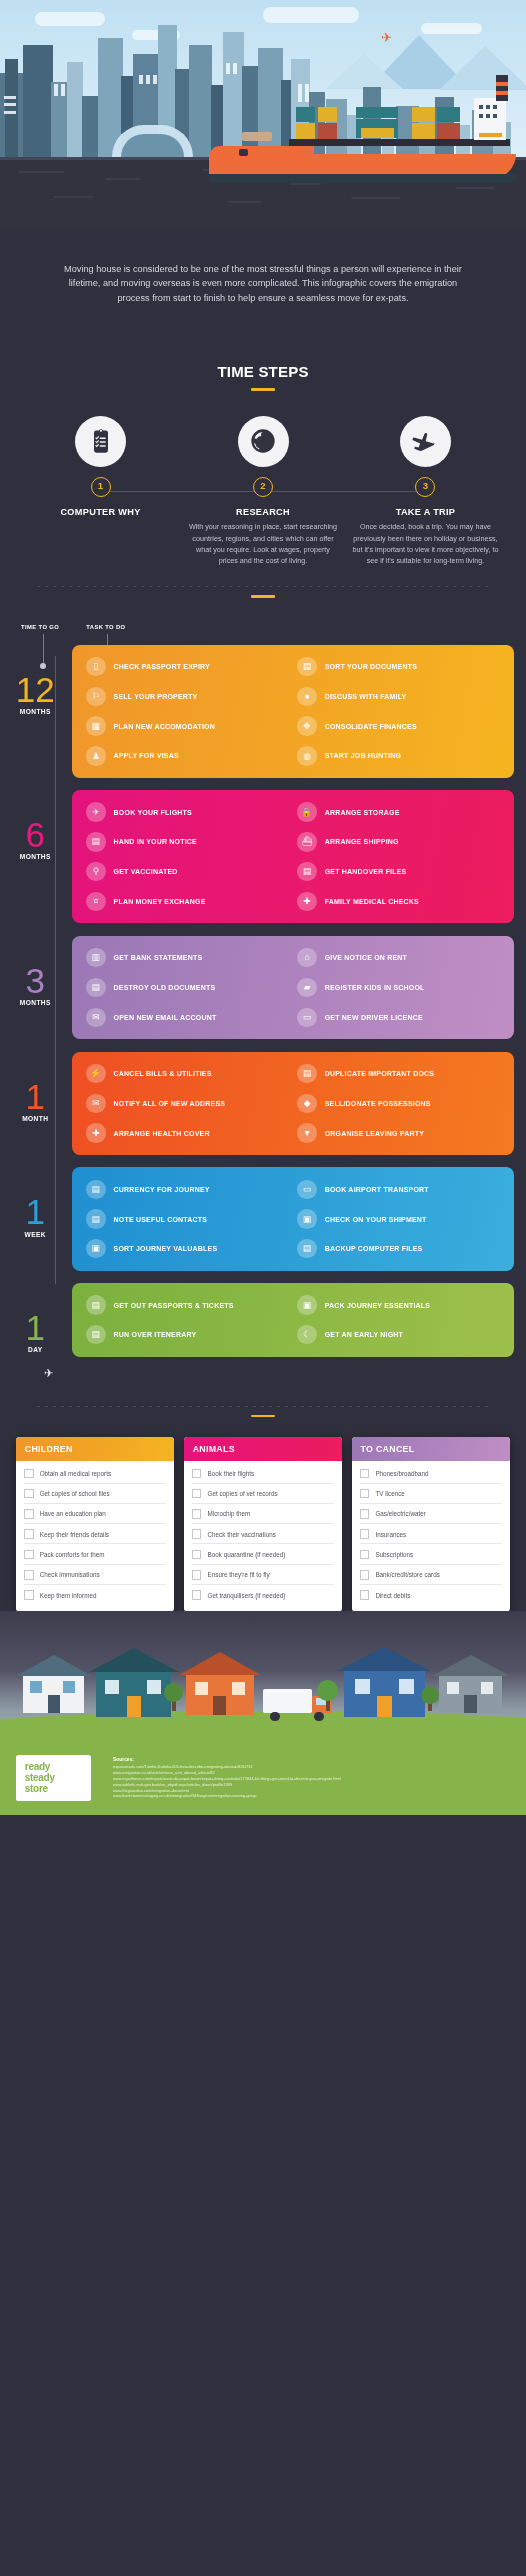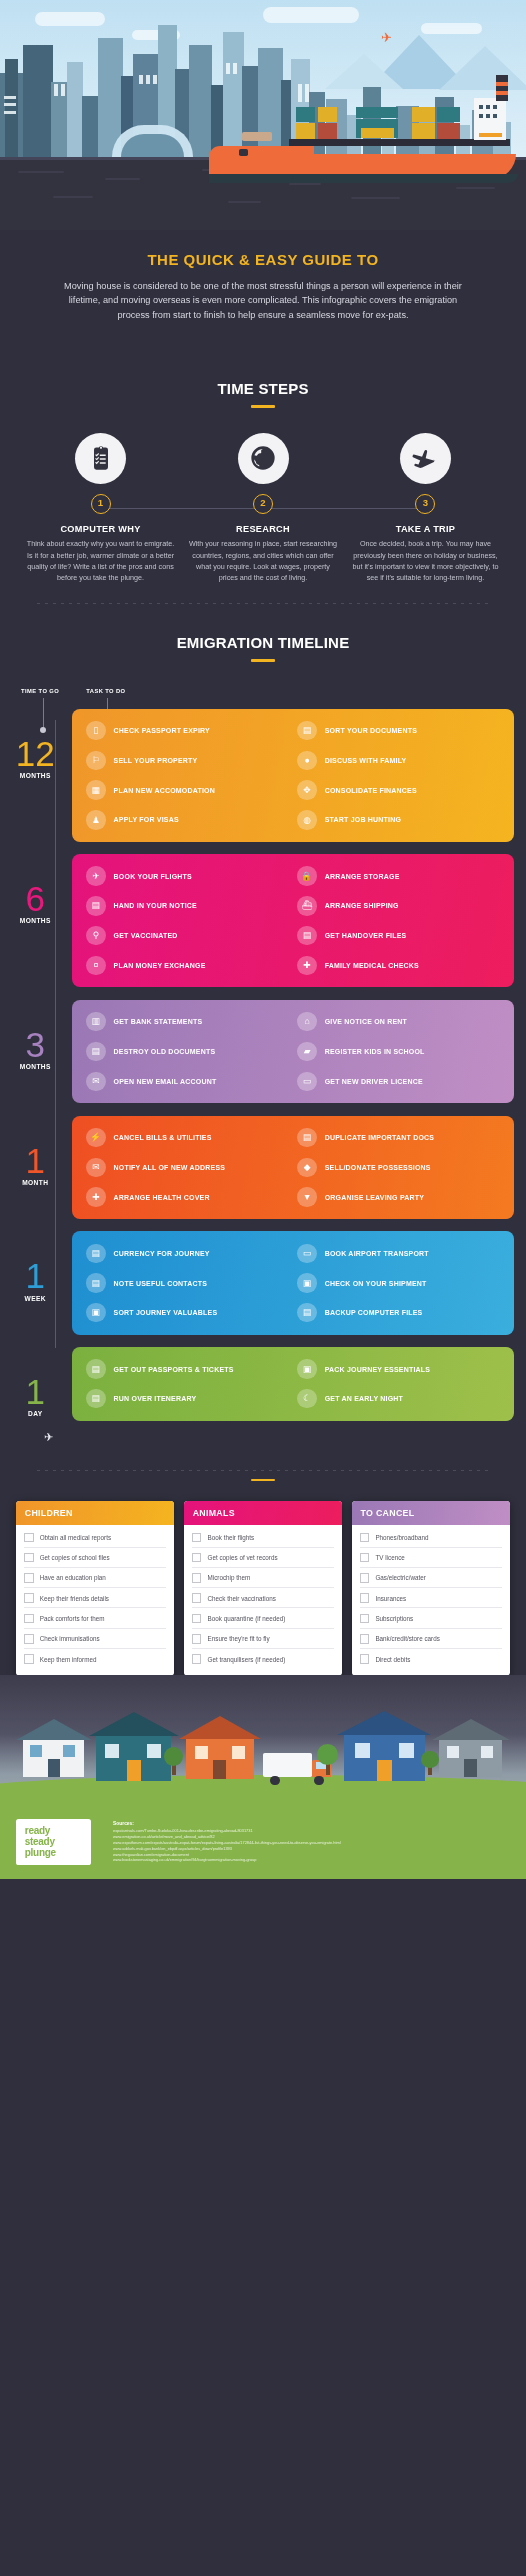--- a/index.html
+++ b/index.html
@@ -197,42 +197,40 @@
       <div style="position:absolute;left:493px;top:105px;width:3.5px;height:3.5px;background:#3d5566;"></div>
       <div style="position:absolute;left:479px;top:114px;width:3.5px;height:3.5px;background:#3d5566;"></div>
       <div style="position:absolute;left:486px;top:114px;width:3.5px;height:3.5px;background:#3d5566;"></div>
       <div style="position:absolute;left:493px;top:114px;width:3.5px;height:3.5px;background:#3d5566;"></div>
       <div style="position:absolute;left:239px;top:149px;width:8.8px;height:7px;background:#33333f;border-radius:1.8px;"></div>
       <div style="position:absolute;left:242px;top:132px;width:30px;height:8.8px;background:#caa88c;border-radius:1.8px;"></div>
     </div>
   </div>
 
   <div class="title-wrap">
-    <div class="kicker">THE QUICK &amp; EASY GUIDE TO</div>
     <div class="intro">Moving house is considered to be one of the most stressful things a person will experience in their lifetime, and moving overseas is even more complicated. This infographic covers the emigration process from start to finish to help ensure a seamless move for ex-pats.</div>
   </div>
   <div class="dash-div"></div>
 
   <div>
     <div class="sect-h">TIME STEPS</div>
     <div class="sect-rule"></div>
     <div class="steps">
 
       <div class="step">
         <div class="step-circ">
           <svg viewBox="0 0 24 24">
               <path d="M16 3h-2.2a2 2 0 0 0-3.6 0H8a2 2 0 0 0-2 2v15a2 2 0 0 0 2 2h8a2 2 0 0 0 2-2V5a2 2 0 0 0-2-2zm-4-.6a.9.9 0 1 1 0 1.8.9.9 0 0 1 0-1.8zM9.3 9.7l-1 1L7 9.4l.7-.7.6.6 1.4-1.5.6.7zM9.3 13l-1 1L7 12.7l.7-.7.6.6 1.4-1.5.6.7zM9.3 16.3l-1 1L7 16l.7-.7.6.6 1.4-1.5.6.7zM16 10.3h-5V9h5zm0 3.3h-5v-1.3h5zm0 3.3h-5v-1.3h5z"></path>
             </svg>
         </div>
         <div class="num-row">
             <div class="num-line" style="left:50%;right:-26px;"></div>
           <div class="num-b">1</div>
           </div>
         <div class="step-t">COMPUTER WHY</div>
-        <div class="step-d">Think about exactly why you want to emigrate. Is it for a better job, warmer climate or a better quality of life? Write a list of the pros and cons before you take the plunge.</div>
       </div>
 
       <div class="step">
         <div class="step-circ">
           <svg viewBox="0 0 24 24">
               <path d="M12 2a10 10 0 1 0 0 20 10 10 0 0 0 0-20zm-1 17.8A8 8 0 0 1 4.2 13c.3.6.9 1 1.3 1.6.5.7.4 1.7 1 2.3.5.6 1.4.6 2 1.1.5.5.4 1.3.5 1.8zm1-15.6c-.6.4-1.4.6-1.6 1.3-.2.7.4 1.4 0 2-.5.7-1.6.5-2.3.9-.7.4-.8 1.4-1.5 1.7-.6.2-1.3-.2-1.9-.4A8 8 0 0 1 12 4.2zm6.6 11.3c-.5-.3-1.2-.6-1.7-.4-.6.2-.8 1-1.4 1.2-.6.2-1.3-.3-1.8 0-.5.4-.4 1.3-.8 1.8.9-.1 1.7.2 2.4-.2 1.4-.5 2.6-1.3 3.3-2.4z"></path>
             </svg>
         </div>
         <div class="num-row">
             <div class="num-line" style="left:-26px;right:50%;"></div>
@@ -255,21 +253,20 @@
           </div>
         <div class="step-t">TAKE A TRIP</div>
         <div class="step-d">Once decided, book a trip. You may have previously been there on holiday or business, but it's important to view it more objectively, to see if it's suitable for long-term living.</div>
       </div>
 
     </div>
   </div>
   <div class="dash-div" style="margin-top:19.3px;"></div>
 
   <div>
-    <div class="sect-h">EMIGRATION TIMELINE</div>
     <div class="sect-rule"></div>
 
     <div class="tl">
       <div class="tl-labels" style="margin-top:16px;">
         <div class="lbl" style="left:8.8px;top:0;">TIME TO GO</div>
         <div class="lbl" style="left:74px;top:0;">TASK TO DO</div>
         <div style="position:absolute;left:31px;top:10.5px;width:0.9px;height:30px;background:#7b7b90;"></div>
         <div style="position:absolute;left:28px;top:39px;width:6.1px;height:6.1px;border-radius:50%;background:#c8c8d4;"></div>
         <div style="position:absolute;left:95px;top:10.5px;width:0.9px;height:30px;background:#7b7b90;"></div>
         <div style="position:absolute;left:92px;top:39px;width:6.1px;height:6.1px;border-radius:50%;background:#c8c8d4;"></div>
@@ -725,21 +722,21 @@
     <div class="tree" style="left:428px;bottom:32px;">
         <div style="width:3.5px;height:10.5px;background:#6b4a2e;margin:0 auto;"></div>
         <div style="position:absolute;left:-7px;top:-14px;width:17.5px;height:17.5px;border-radius:50%;background:#4f8b3a;"></div>
       </div>
   </div>
 
   <div class="footer">
     <div class="logo">
       <div class="logo-l">ready</div>
       <div class="logo-l">steady</div>
-      <div class="logo-l">plunge</div>
+      <div class="logo-l">store</div>
     </div>
     <div style="flex:1;padding-top:1.8px;">
       <div class="src-h">Sources:</div>
       <div id="src-list">
           <div class="src-l">expatarrivals.com/Tumbe-Sudoku-001-how-describe-emigrating-abroad-8031731</div>
           <div class="src-l">www.emigration.co.uk/article/move_and_abroad_advice/82</div>
           <div class="src-l">www.expatforum.com/expats/australia-expat-forum/expats-living-australia/172844-list-things-you-need-to-observe-you-emigrate.html</div>
           <div class="src-l">www.addurls.mak.gov.bank/en_ebpdf.aspx/articles_down/profile1393</div>
           <div class="src-l">www.theguardian.com/emigration-document</div>
           <div class="src-l">www.bookstonemastaging.co.uk/emmigration/94/burgtruemmigration-moving-group</div>

